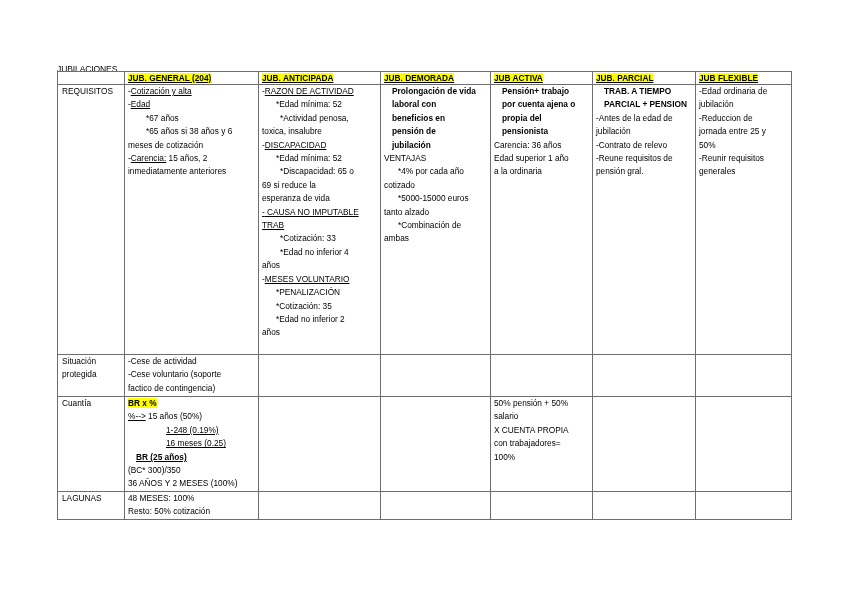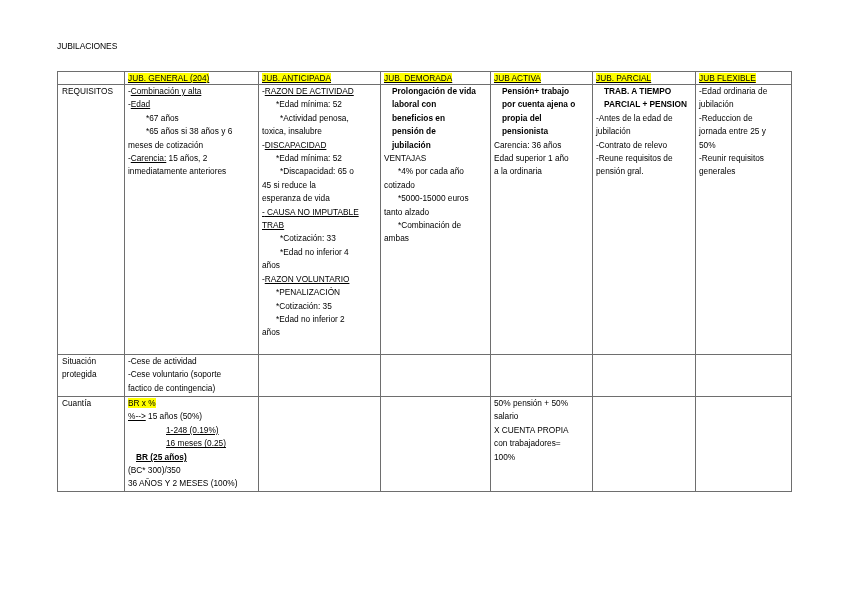--- a/index.html
+++ b/index.html
@@ -1,23 +1,23 @@
 <!DOCTYPE html>
 <html><head>
 <meta charset="utf-8">
 <style>
   html, body { margin: 0; padding: 0; background: #ffffff; }
   body { width: 848px; height: 599px; position: relative; overflow: hidden;
          font-family: "Liberation Sans", sans-serif; color: #000; }
-  .page-title { position: absolute; left: 57px; top: 41px; font-size: 8.5px; letter-spacing: -0.1px; }
+  .page-title { position: absolute; left: 57px; top: 64px; font-size: 8.5px; letter-spacing: -0.1px; }
   table.grid { position: absolute; left: 57px; top: 71px; border-collapse: collapse;
                table-layout: fixed; width: 734px; font-size: 8.3px; line-height: 13.4px; }
   table.grid td { border: 1px solid #6e6e6e; vertical-align: top; padding: 0 3px 0 3px; overflow: hidden; }
   .hdr td { height: 12px; line-height: 12px; }
-  .hl { background: #ffff00; font-weight: normal; text-decoration: underline; }
+  .hl { background: #ffff00; font-weight: bold; text-decoration: underline; }
   .b { font-weight: bold; margin-left: 8px; }
   .u { text-decoration: underline; }
   .i1 { padding-left: 14px; display: block; }
   .i2 { padding-left: 18px; display: block; }
   .i3 { padding-left: 38px; display: block; text-decoration: underline; }
   .line { display: block; }
   .rowlabel { padding-left: 4px !important; }
 </style>
 </head>
 <body>
@@ -42,44 +42,44 @@
     <td><span class="hl">JUB. ANTICIPADA</span></td>
     <td><span class="hl">JUB. DEMORADA</span></td>
     <td><span class="hl">JUB ACTIVA</span></td>
     <td><span class="hl">JUB. PARCIAL</span></td>
     <td><span class="hl">JUB FLEXIBLE</span></td>
   </tr>
 
   <tr style="height:270px">
     <td class="rowlabel">REQUISITOS</td>
     <td>
-      <span class="line">-<span class="u">Combinación y alta</span></span>
+      <span class="line">-<span class="u">Cotización y alta</span></span>
       <span class="line">-<span class="u">Edad</span></span>
       <span class="i2">*67 años</span>
       <span class="i2">*65 años si 38 años y 6</span>
       <span class="line">meses de cotización</span>
       <span class="line">-<span class="u">Carencia:</span><span> 15 años, 2</span></span>
       <span class="line">inmediatamente anteriores</span>
     </td>
     <td>
       <span class="line">-<span class="u">RAZON DE ACTIVIDAD</span></span>
       <span class="i1">*Edad mínima: 52</span>
       <span class="i2">*Actividad penosa,</span>
       <span class="line">toxica, insalubre</span>
       <span class="line">-<span class="u">DISCAPACIDAD</span></span>
       <span class="i1">*Edad mínima: 52</span>
       <span class="i2">*Discapacidad: 65 o</span>
-      <span class="line">45 si reduce la</span>
+      <span class="line">69 si reduce la</span>
       <span class="line">esperanza de vida</span>
       <span class="line u">-<span> CAUSA NO IMPUTABLE</span></span>
       <span class="line u">TRAB</span>
       <span class="i2">*Cotización: 33</span>
       <span class="i2">*Edad no inferior 4</span>
       <span class="line">años</span>
-      <span class="line">-<span class="u">RAZON VOLUNTARIO</span></span>
+      <span class="line">-<span class="u">MESES VOLUNTARIO</span></span>
       <span class="i1">*PENALIZACIÓN</span>
       <span class="i1">*Cotización: 35</span>
       <span class="i1">*Edad no inferior 2</span>
       <span class="line">años</span>
     </td>
     <td>
       <span class="line b">Prolongación de vida</span>
       <span class="line b">laboral con</span>
       <span class="line b">beneficios en</span>
       <span class="line b">pensión de</span>
@@ -155,14 +155,26 @@
       <span class="line">50% pensión + 50%</span>
       <span class="line">salario</span>
       <span class="line">X CUENTA PROPIA</span>
       <span class="line">con trabajadores=</span>
       <span class="line">100%</span>
     </td>
     <td></td>
     <td></td>
   </tr>
 
+  <tr style="height:28px">
+    <td class="rowlabel">LAGUNAS</td>
+    <td>
+      <span class="line">48 MESES: 100%</span>
+      <span class="line">Resto: 50% cotización</span>
+    </td>
+    <td></td>
+    <td></td>
+    <td></td>
+    <td></td>
+    <td></td>
+  </tr>
 </tbody>
   </table>
 
 </body></html>

